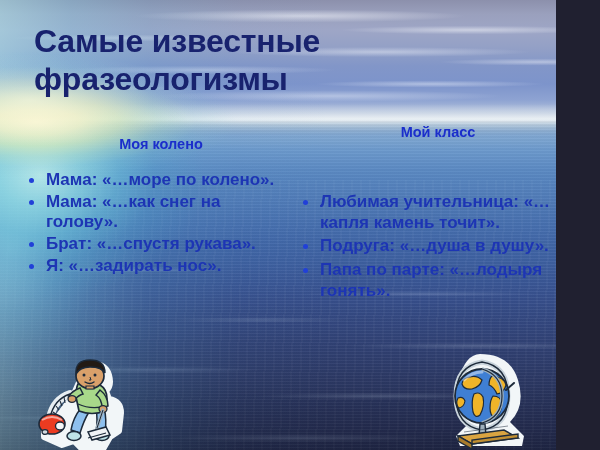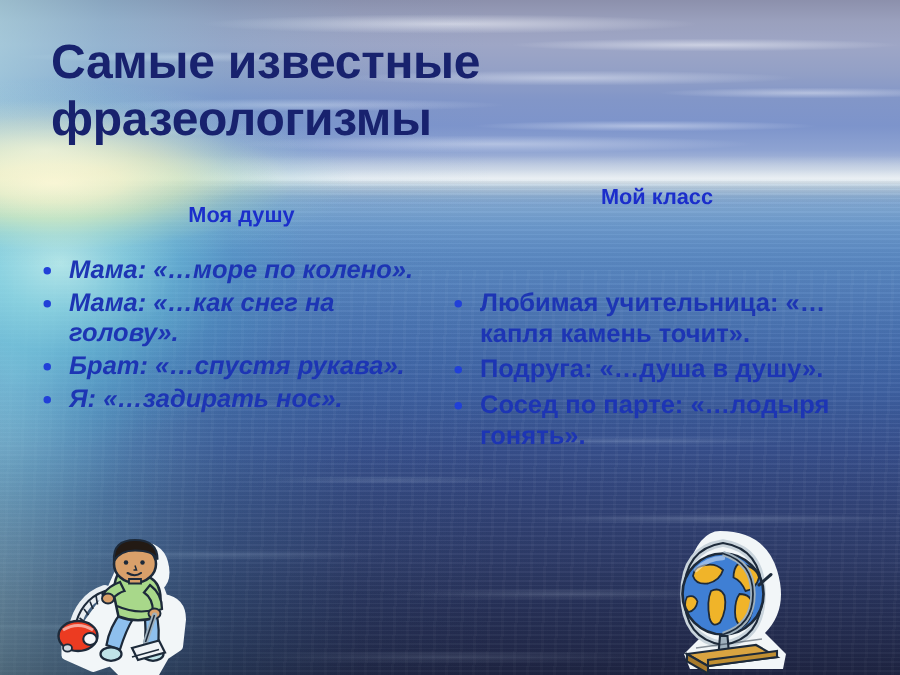--- a/index.html
+++ b/index.html
@@ -3,21 +3,21 @@
 <meta charset="utf-8">
 <title>Самые известные фразеологизмы</title>
 <style>
   html, body {
     margin: 0;
     padding: 0;
     background: #202030;
   }
   #slide {
     position: relative;
-    width: 600px;
+    width: 556px;
     height: 450px;
     overflow: hidden;
     font-family: "Liberation Sans", "DejaVu Sans", sans-serif;
     -webkit-font-smoothing: antialiased;
   }
 
   
   .bg-layer { position: absolute; left: 0; top: 0; width: 600px; height: 450px; }
 
   
@@ -217,21 +217,21 @@
   ul.bullets li::before {
     content: "";
     position: absolute;
     left: 7px;
     top: 8px;
     width: 5px;
     height: 5px;
     border-radius: 50%;
     background: #2140d8;
   }
-  .col-left ul.bullets { margin-top: 18px; font-style: italic; }
+  .col-left ul.bullets { margin-top: 18px; }
   .col-left ul.bullets li { margin-bottom: 1px; }
   .col-right ul.bullets { margin-top: 52px; }
   .col-right ul.bullets li { margin-bottom: 3px; }
 
   
   .clipart { position: absolute; }
   #clipart-boy   { left: 36px;  top: 358px; width: 104px; height: 92px; }
   #clipart-globe { left: 430px; top: 352px; width: 112px; height: 98px; }
 </style>
 </head>
@@ -249,35 +249,35 @@
   <div class="bg-layer bg-glow-water2"></div>
   <div class="bg-layer bg-glow-water"></div>
   <div class="bg-layer bg-glow-main"></div>
   <div class="bg-layer bg-glow-sky"></div>
   <div class="bg-layer bg-vignette"></div>
 
   <div class="title">Самые известные
 фразеологизмы</div>
 
   <div class="col col-left">
-    <div class="col-heading">Моя душу</div>
+    <div class="col-heading">Моя колено</div>
     <ul class="bullets">
       <li>Мама: «…море по колено».</li>
       <li>Мама: «…как снег на голову».</li>
       <li>Брат: «…спустя рукава».</li>
       <li>Я: «…задирать нос».</li>
     </ul>
   </div>
 
   <div class="col col-right">
     <div class="col-heading">Мой класс</div>
     <ul class="bullets">
       <li>Любимая учительница: «…капля камень точит».</li>
       <li>Подруга: «…душа в душу».</li>
-      <li>Сосед по парте: «…лодыря гонять».</li>
+      <li>Папа по парте: «…лодыря гонять».</li>
     </ul>
   </div>
 
   <svg class="clipart" id="clipart-boy" viewBox="0 0 104 92" aria-hidden="true">
 
     <g stroke="#f2f6f8" stroke-width="6" stroke-linejoin="round" fill="#f2f6f8">
       <path d="M56 6 q14 0 17 11 q3 11 -3 16 l3 8 q12 2 12 14 l-2 18 l-9 6 l-8 14 l-18 0 l-10 -10 l-12 4 l-18 -8 l0 -14 l13 -5 l16 -22 l8 -18 z"></path>
     </g>
 
     <path d="M34 36 C22 40 16 50 14 60" stroke="#e8eef2" stroke-width="8" fill="none" stroke-linecap="round"></path>

